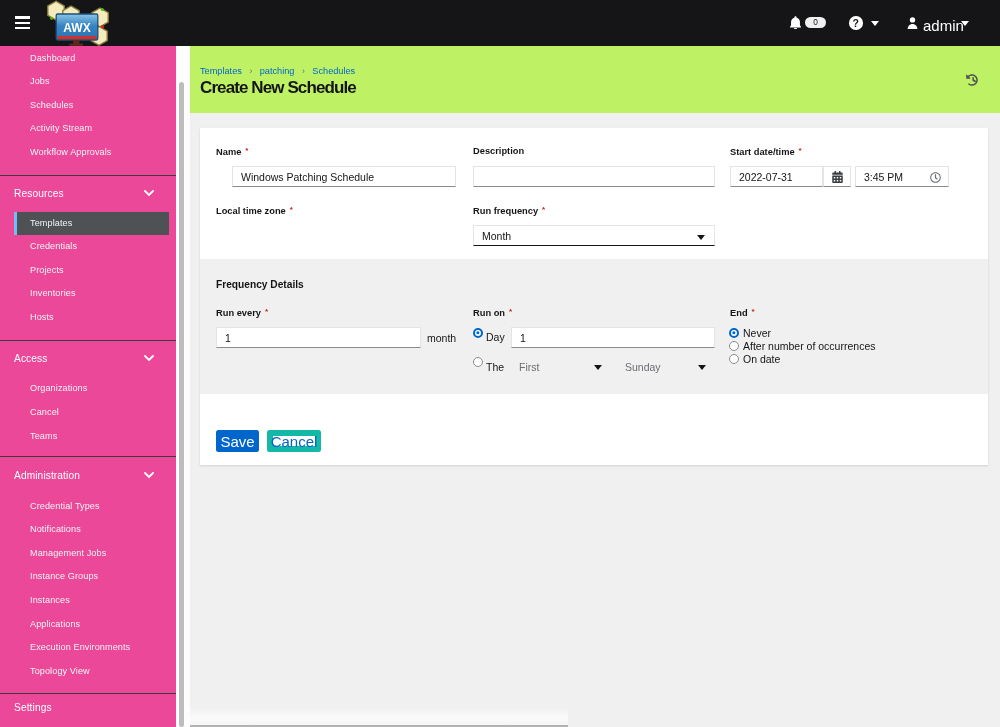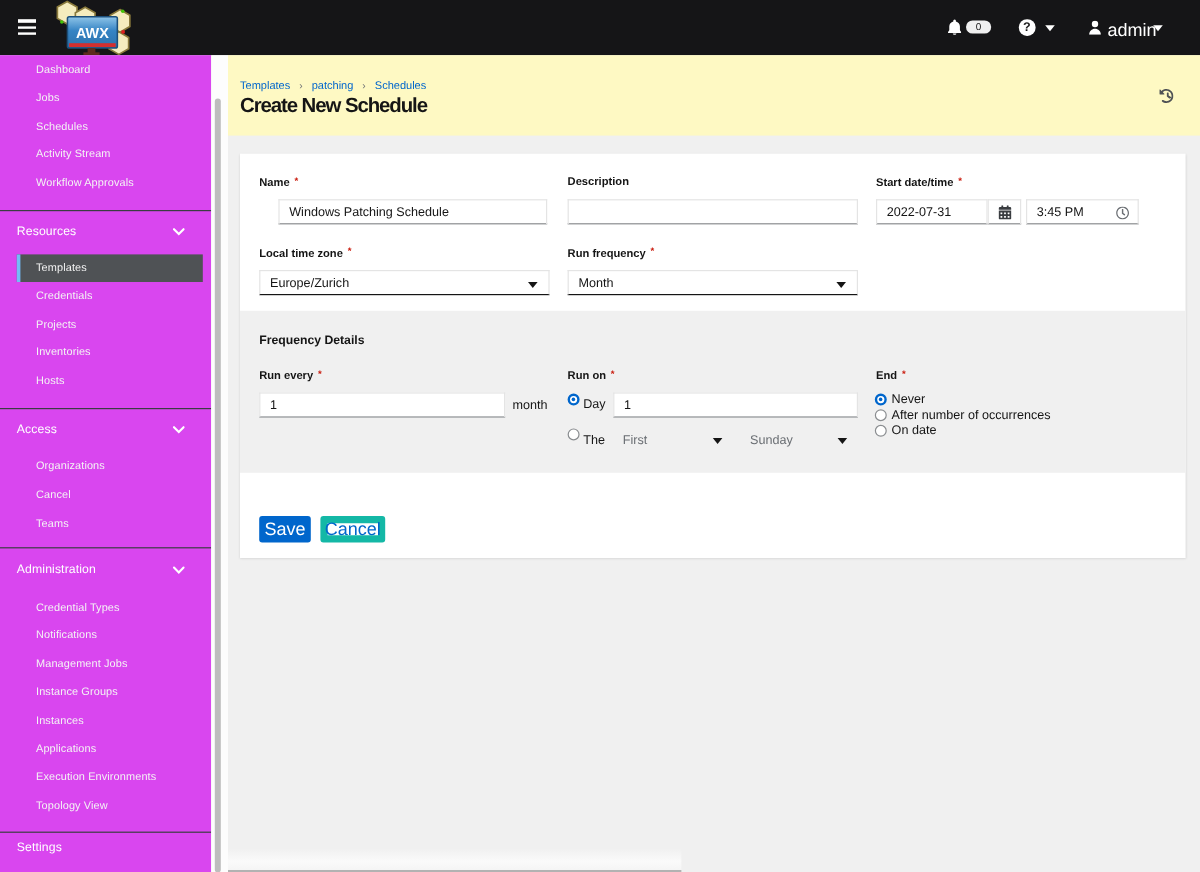--- a/index.html
+++ b/index.html
@@ -5,33 +5,33 @@
 * { margin:0; padding:0; box-sizing:border-box; }
 html,body { width:1000px; height:727px; overflow:hidden; font-family:"Liberation Sans", sans-serif; }
 #page { position:relative; width:1000px; height:727px; background:#f0f0f0; }
 .abs { position:absolute; }
 
 
 #navbar { left:0; top:0; width:1000px; height:46px; background:#151517; }
 .hbar { position:absolute; left:15px; width:14.5px; height:2.6px; background:#fff; }
 
 
-#sidebar { left:0; top:46px; width:176px; height:681px; background:#d946ef; }
+#sidebar { left:0; top:46px; width:176px; height:681px; background:#ec4899; }
 .snav { position:absolute; left:30px; transform:translateY(-50%); color:#f4f4f4; font-size:9.1px; letter-spacing:0.1px; white-space:nowrap; }
 .sgrp { position:absolute; left:14px; transform:translateY(-50%); color:#fff; font-size:10.2px; letter-spacing:0.1px; white-space:nowrap; }
 .ssep { position:absolute; left:0; width:176px; height:1px; background:#3a3d41; }
 .chev { position:absolute; left:144px; width:10px; height:10px; }
 #selitem { position:absolute; left:14px; top:165.5px; width:155px; height:23px; background:#4f5255; border-left:3.5px solid #73bcf7; }
 
 
 #scrolltrack { left:176px; top:46px; width:14px; height:681px; background:#fdfdfd; }
 #scrollthumb { position:absolute; left:2.5px; top:36px; width:5.5px; height:645px; background:#bdbdbd; border-radius:3px; }
 
 
-#mainhead { left:190px; top:46px; width:810px; height:67px; background:#fef9c3; }
+#mainhead { left:190px; top:46px; width:810px; height:67px; background:#bef264; }
 #breadcrumb { position:absolute; left:10px; top:19.5px; font-size:9.2px; color:#06c; }
 #breadcrumb .sep { color:#6a6e73; padding:0 7.5px; font-size:8.5px; }
 #title { position:absolute; left:10px; top:31.5px; font-size:17px; font-weight:bold; color:#151515; letter-spacing:-0.9px; }
 
 
 #card { left:200px; top:128px; width:788px; height:337px; background:#fff; box-shadow:0 1px 2px rgba(3,3,3,0.13); }
 #graysec { position:absolute; left:0; top:131px; width:788px; height:135px; background:#f0f0f0; }
 
 .lbl { position:absolute; font-size:9.3px; font-weight:bold; color:#151515; white-space:nowrap; }
 .req { color:#c9190b; font-size:8px; vertical-align:2px; padding-left:4px; }
@@ -172,21 +172,20 @@
         </svg>
     </div>
     <div class="inp" style="left:655px;top:38px;width:94px">3:45 PM
       <svg style="position:absolute;right:7px;top:4.5px" width="11" height="11" viewBox="0 0 512 512" fill="#6a6e73">
           <path d="M256 8C119 8 8 119 8 256s111 248 248 248 248-111 248-248S393 8 256 8zm0 448c-110.5 0-200-89.5-200-200S145.5 56 256 56s200 89.5 200 200-89.5 200-200 200zm61.8-104.4l-84.9-61.7c-3.1-2.3-4.9-5.9-4.9-9.7V116c0-6.6 5.4-12 12-12h32c6.6 0 12 5.4 12 12v141.7l66.8 48.6c5.4 3.9 6.5 11.4 2.6 16.8L334.6 349c-3.9 5.3-11.4 6.5-16.8 2.6z"></path>
         </svg>
     </div>
 
     <div class="lbl" style="left:16px;top:77px">Local time zone<span class="req">*</span></div>
     <div class="lbl" style="left:273px;top:77px">Run frequency<span class="req">*</span></div>
-    <div class="sel" style="left:16px;top:97px;width:242px">Europe/Zurich<i class="caret"></i></div>
     <div class="sel" style="left:273px;top:97px;width:242px">Month<i class="caret"></i></div>
 
     <div class="lbl" style="left:16px;top:151px;font-size:10.2px">Frequency Details</div>
     <div class="lbl" style="left:16px;top:179px">Run every<span class="req">*</span></div>
     <div class="lbl" style="left:273px;top:179px">Run on<span class="req">*</span></div>
     <div class="lbl" style="left:530px;top:179px">End<span class="req">*</span></div>
 
     <div class="inp" style="left:16px;top:199px;width:205px">1</div>
     <div class="rlbl" style="left:227px;top:210px">month</div>
 

